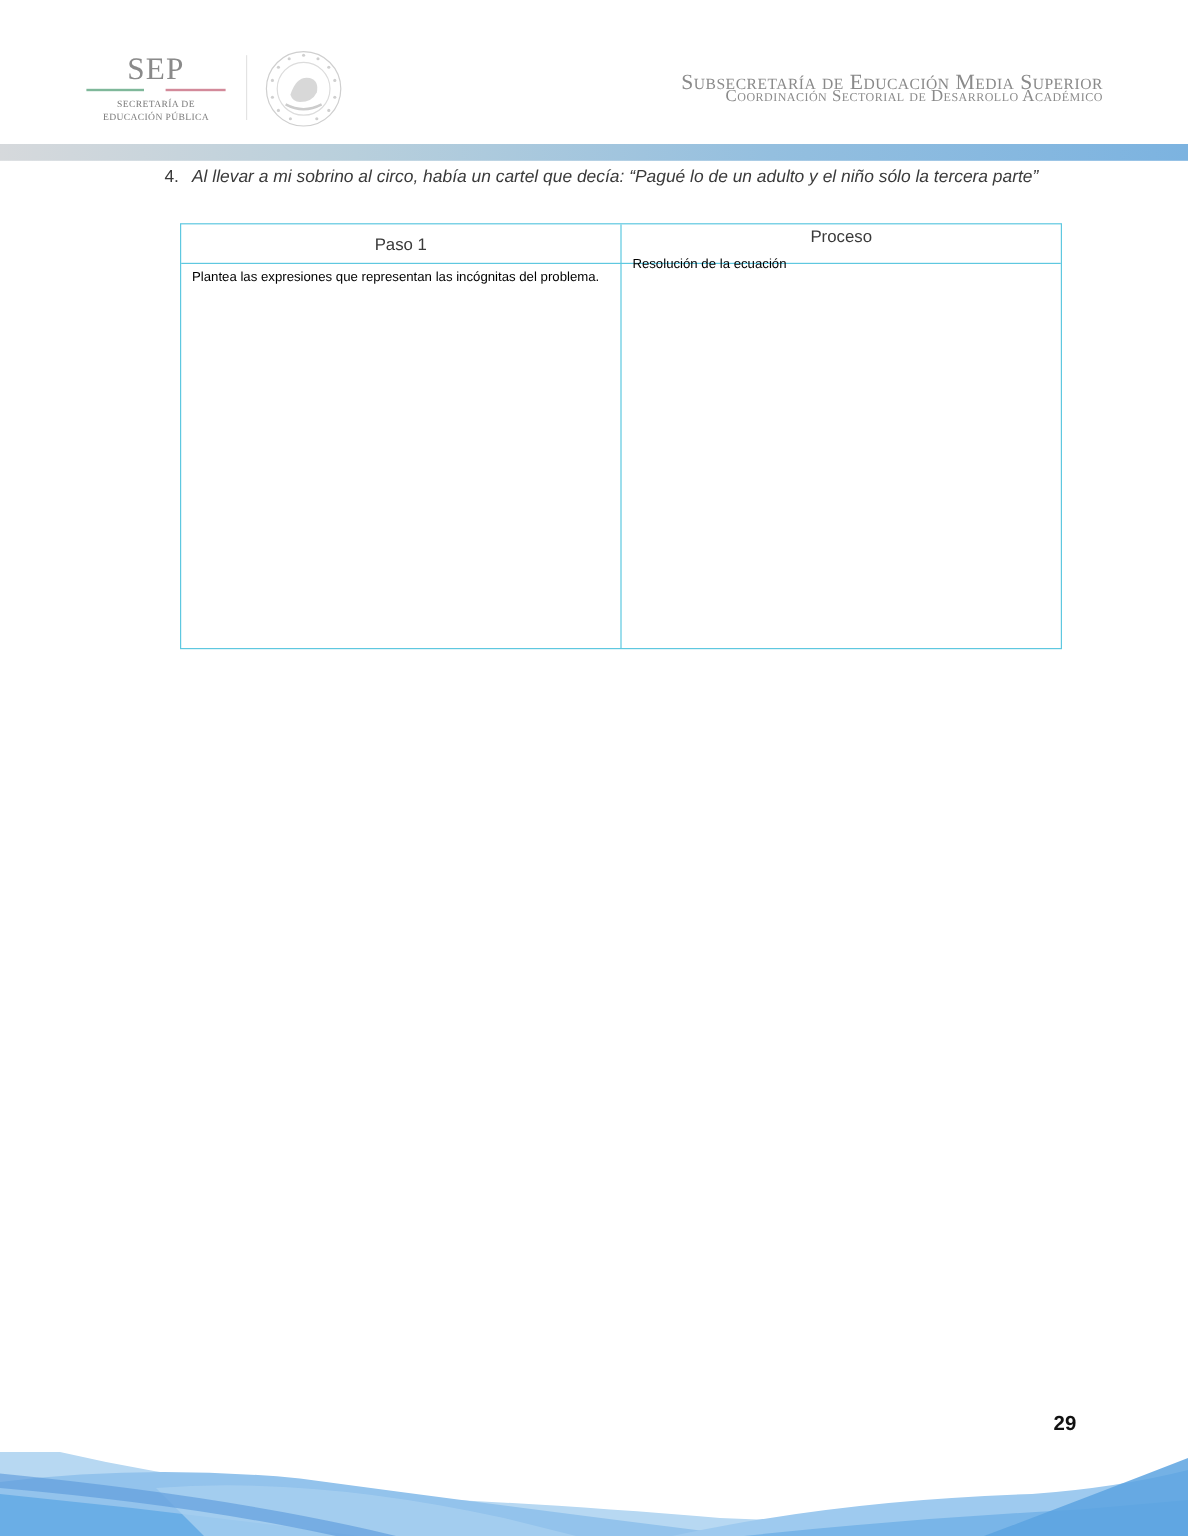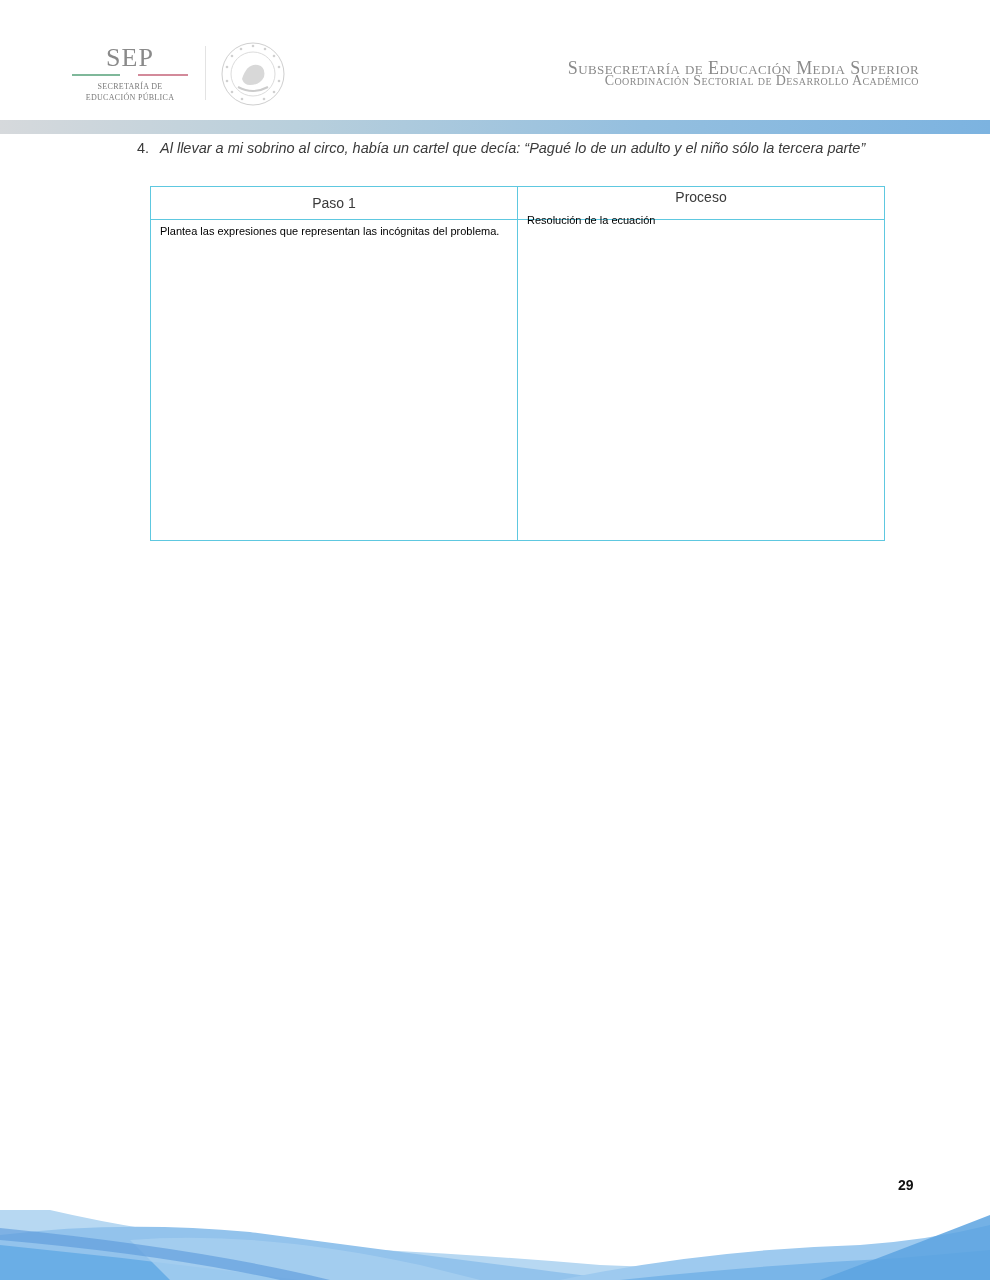--- a/index.html
+++ b/index.html
@@ -29,21 +29,21 @@
     .table-wrap { position: absolute; left: 150px; top: 186px; width: 735px; height: 355px; border: 1px solid #5ec8e0; }
     .col-div { position: absolute; left: 366px; top: 0; width: 1px; height: 100%; background: #5ec8e0; }
     .row-div { position: absolute; left: 0; top: 32px; width: 100%; height: 1px; background: #5ec8e0; }
     .th { position: absolute; font-size: 14px; color: #3a3a3a; text-align: center; }
     .th-1 { left: 0; top: 8px; width: 366px; }
     .th-2 { left: 367px; top: 2px; width: 366px; }
     .td { position: absolute; font-size: 11px; color: #000000; line-height: 19px; }
     .td-1 { left: 9px; top: 35px; width: 350px; }
     .td-2 { left: 376px; top: 24px; width: 350px; }
 
-    .page-num { position: absolute; left: 878px; top: 1177px; font-size: 14px; font-weight: bold; color: #111; margin-left: 20px; }
+    .page-num { position: absolute; left: 878px; top: 1177px; font-size: 17px; font-weight: bold; color: #111; }
 
     .footer-waves { position: absolute; left: 0; top: 1190px; width: 990px; height: 90px; }
   </style>
 </head>
 <body>
 
 <div class="header">
   <div class="sep-logo">
     <div class="sep-title">SEP</div>
     <div class="sep-lines">

